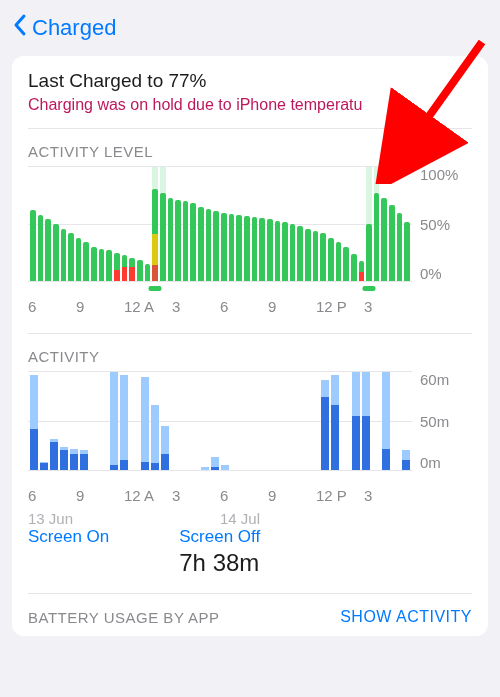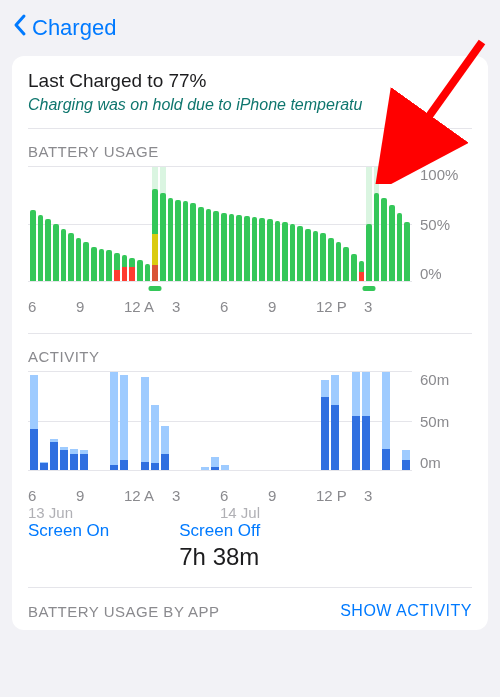--- a/index.html
+++ b/index.html
@@ -7,21 +7,21 @@
   .page { width: 500px; height: 697px; background: #f2f2f6; overflow: hidden; position: relative; }
 
   .nav { display: flex; align-items: center; height: 56px; padding: 0 12px; }
   .nav .back { display: flex; align-items: center; color: #007aff; font-size: 22px; }
   .nav .back .chev { margin-right: 4px; }
   .nav .title { position: absolute; left: 0; right: 0; text-align: center; font-weight: 600; font-size: 22px; pointer-events: none; }
 
   .card { background: #ffffff; margin: 0 12px; border-radius: 12px; padding: 14px 16px 0 16px; }
 
   .last-charged { font-size: 19px; font-weight: 500; color: #1c1c1e; }
-  .last-charged-sub { color: #0f766e; font-size: 16px; margin-top: 4px; font-style: italic; }
+  .last-charged-sub { color: #be185d; font-size: 16px; margin-top: 4px; }
   .divider { height: 1px; background: #e5e5ea; margin: 14px 0; }
 
   .section-header { color: #8a8a8e; font-size: 15px; letter-spacing: 0.5px; margin-bottom: 6px; }
 
   .chart-area { position: relative; display: flex; }
   .chart-canvas { flex: 1 1 auto; position: relative; border-top: 1px solid #e5e5ea; border-bottom: 1px solid #e5e5ea; }
   .chart-canvas::before { content: ""; position: absolute; left: 0; right: 0; top: 50%; border-top: 1px solid #e5e5ea; }
   .grid-right { flex: 0 0 60px; display: flex; flex-direction: column; justify-content: space-between; color: #8a8a8e; font-size: 15px; padding-left: 8px; }
   .grid-right .g { text-align: left; }
 
@@ -29,21 +29,21 @@
   .col { flex: 1 1 0; display: flex; flex-direction: column; justify-content: flex-end; height: 100%; position: relative; }
   .seg { width: 100%; border-radius: 2px 2px 0 0; }
   .seg.green { background: #34c759; }
   .seg.yellow { background: #ffcc00; }
   .seg.red { background: #ff3b30; }
   .charge-bg { position: absolute; inset: 0; background: rgba(52,199,89,0.18); }
   .tick-mark { position: absolute; bottom: -10px; left: 50%; transform: translateX(-50%); width: 13px; height: 5px; border-radius: 2px; background: #34c759; }
 
   .xlabels { display: flex; color: #8a8a8e; font-size: 15px; margin-top: 16px; padding-right: 60px; }
   .xlabels span { flex: 1 1 0; }
-  .xdates { display: flex; color: #b0b0b5; font-size: 15px; padding-right: 60px; }
+  .xdates { display: flex; color: #b0b0b5; font-size: 15px; margin-top: 6px; padding-right: 60px; }
   .xdates span { flex: 1 1 0; }
 
   .act-bars .seg { border-radius: 0; }
   .seg.light { background: #9ecbff; }
   .seg.dark { background: #2f6fe0; }
 
   .stat-row { display: flex; gap: 70px; }
   .stat .label { color: #007aff; font-size: 17px; margin-bottom: 2px; }
   .stat .value { font-size: 24px; color: #1c1c1e; }
 
@@ -73,21 +73,21 @@
     </div>
   </div>
 
   <div class="card">
 
     <div class="last-charged">Last Charged to 77%</div>
     <div class="last-charged-sub">Charging was on hold due to iPhone temperatu</div>
 
     <div class="divider"></div>
 
-    <div class="section-header">BATTERY USAGE</div>
+    <div class="section-header">ACTIVITY LEVEL</div>
     <div class="chart-area">
       <div class="chart-canvas chart-h1">
         <div class="bars" id="battery-bars">
             <div class="col">
               <div class="seg green" style="height: 62%;"></div>
             </div>
             <div class="col">
               <div class="seg green" style="height: 58%;"></div>
             </div>
             <div class="col">

